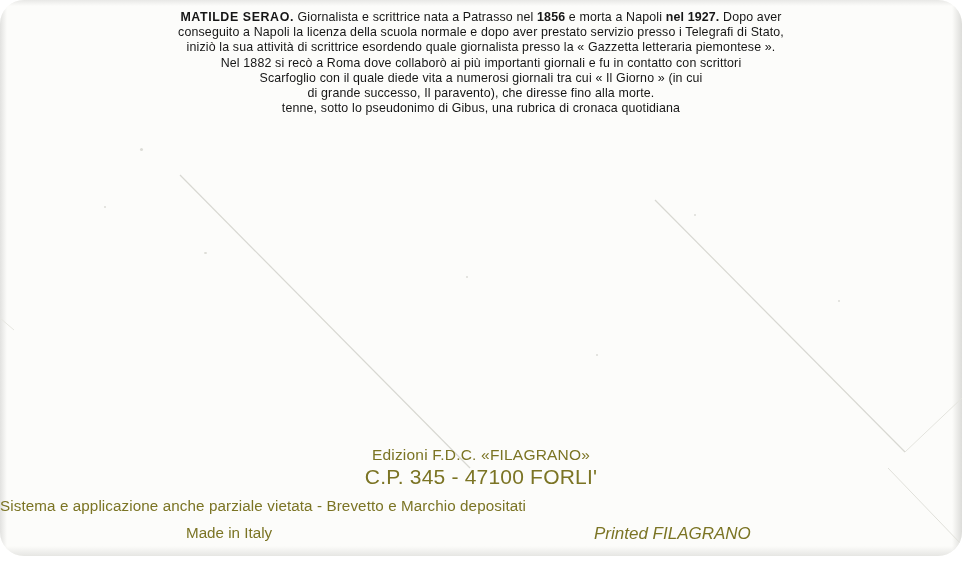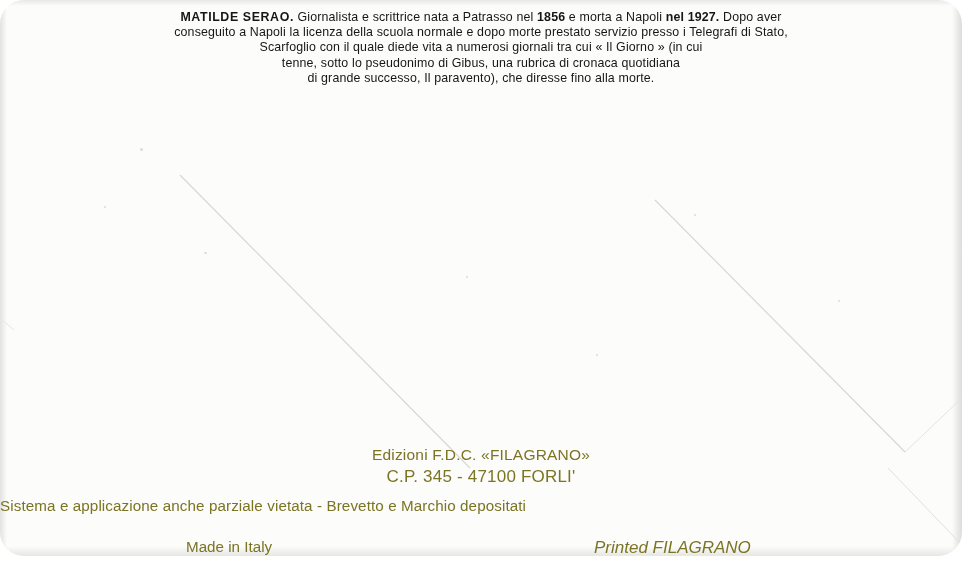--- a/index.html
+++ b/index.html
@@ -86,29 +86,29 @@
     top: 444px;
     width: 962px;
     color: #7b7424;
     font-size: 15px;
   }
   .pub-center {
     text-align: center;
     line-height: 22px;
   }
   .pub-line-1 { font-size: 15.5px; letter-spacing: 0.2px; }
-  .pub-line-2 { font-size: 17px; letter-spacing: 0.2px; }
+  .pub-line-2 { font-size: 21px; letter-spacing: 0.2px; }
   .pub-line-3 {
     text-align: left;
     margin-top: 9px;
     font-size: 15.2px;
     letter-spacing: 0.1px;
   }
   .pub-row-4 {
-    margin-top: 24px;
+    margin-top: 10px;
     position: relative;
     height: 22px;
     padding-left: 44px;
   }
   .pub-made {
     position: absolute;
     left: 186px;
     top: 0;
     font-size: 15.2px;
   }
@@ -154,24 +154,26 @@
   <div class="speck" style="left:466px; top:276px; width:2px; height:2px;"></div>
   <div class="speck" style="left:596px; top:354px; width:2px; height:2px;"></div>
   <div class="speck" style="left:694px; top:214px; width:2px; height:2px;"></div>
   <div class="speck" style="left:838px; top:300px; width:2px; height:2px;"></div>
 
   <div class="bio-block">
     <div class="bio-line">
       <span class="nm">MATILDE SERAO.</span>
       <span>Giornalista e scrittrice nata a Patrasso nel <b>1856</b> e morta a Napoli <b>nel 1927.</b> Dopo aver</span>
     </div>
-    <div class="bio-line">conseguito a Napoli la licenza della scuola normale e dopo morte prestato servizio presso i Telegrafi di Stato,</div>
+    <div class="bio-line">conseguito a Napoli la licenza della scuola normale e dopo aver prestato servizio presso i Telegrafi di Stato,</div>
+    <div class="bio-line">iniziò la sua attività di scrittrice esordendo quale giornalista presso la « Gazzetta letteraria piemontese ».</div>
+    <div class="bio-line">Nel 1882 si recò a Roma dove collaborò ai più importanti giornali e fu in contatto con scrittori</div>
     <div class="bio-line">Scarfoglio con il quale diede vita a numerosi giornali tra cui « Il Giorno » (in cui</div>
+    <div class="bio-line">di grande successo, Il paravento), che diresse fino alla morte.</div>
     <div class="bio-line">tenne, sotto lo pseudonimo di Gibus, una rubrica di cronaca quotidiana</div>
-    <div class="bio-line">di grande successo, Il paravento), che diresse fino alla morte.</div>
   </div>
 
   <div class="pub-block">
     <div class="pub-center pub-line-1">Edizioni F.D.C. «FILAGRANO»</div>
     <div class="pub-center pub-line-2">C.P. 345 - 47100 FORLI'</div>
     <div class="pub-line-3">Sistema e applicazione anche parziale vietata - Brevetto e Marchio depositati</div>
     <div class="pub-row-4">
       <span class="pub-made">Made in Italy</span>
       <span class="pub-printed">Printed FILAGRANO</span>
     </div>

